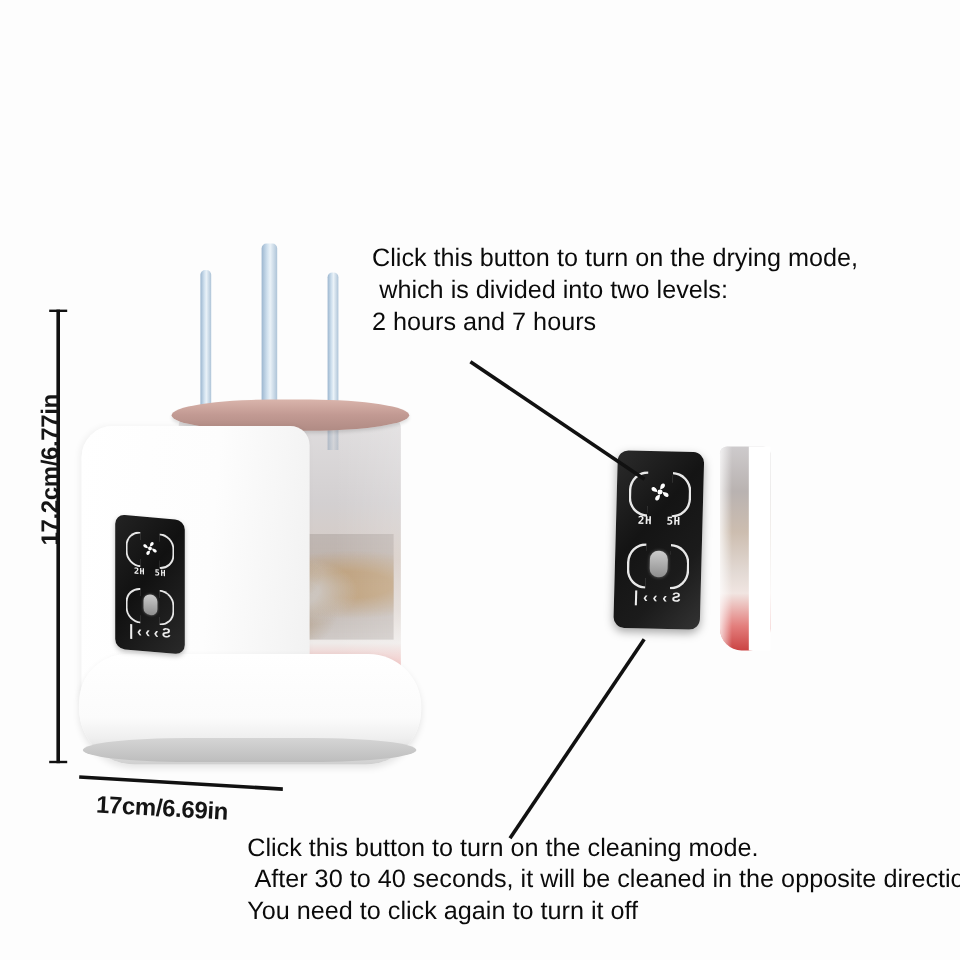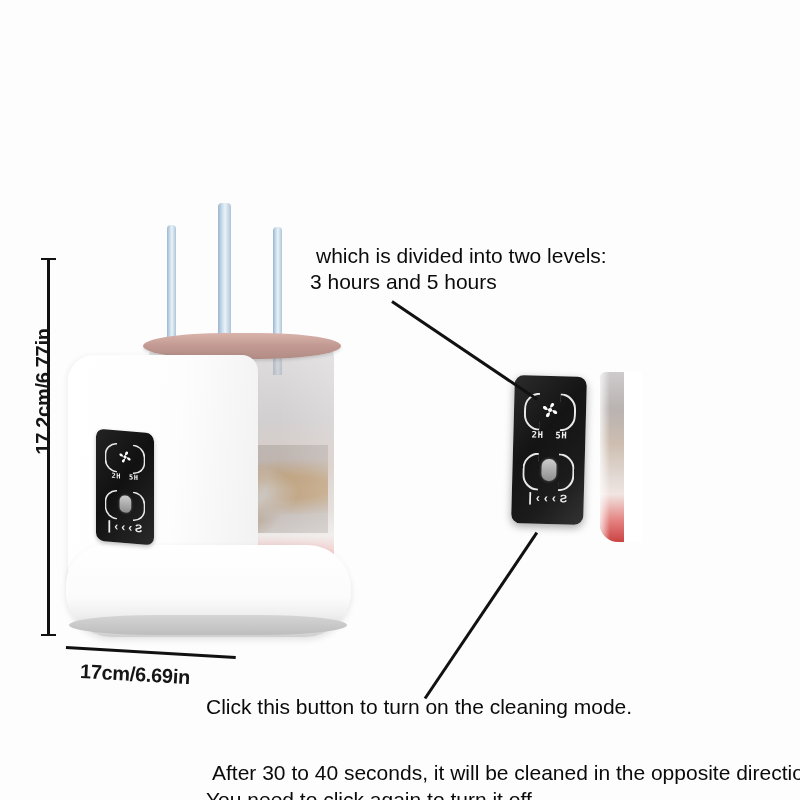--- a/index.html
+++ b/index.html
@@ -395,21 +395,21 @@
     position: absolute;
     color: #0b0b0b;
     font-size: 21px;
     line-height: 1.26;
     font-weight: 400;
     white-space: nowrap;
   }
   .note-top { left: 310px; top: 203px; }
   .note-bottom { left: 206px; top: 694px; }
   .note .line { display: block; }
-  .note .indent { padding-left: 6px; margin-top: 40px; }
+  .note .indent { padding-left: 6px; }
 </style>
 </head>
 <body>
 
 <div class="stage">
 
 
   <div class="dim-v-cap-top"></div>
   <div class="dim-v-line"></div>
   <div class="dim-v-cap-bot"></div>
@@ -513,22 +513,23 @@
 
   <div class="sliver">
     <div class="sliver-hi"></div>
   </div>
   <div class="sliver-mask" style="left:624px; top:372px;"></div>
 
   <div class="leader leader-top"></div>
   <div class="leader leader-bottom"></div>
 
   <div class="note note-top">
+    <span class="line">Click this button to turn on the drying mode,</span>
     <span class="line indent">which is divided into two levels:</span>
-    <span class="line">3 hours and 5 hours</span>
+    <span class="line">2 hours and 7 hours</span>
   </div>
 
   <div class="note note-bottom">
     <span class="line">Click this button to turn on the cleaning mode.</span>
     <span class="line indent">After 30 to 40 seconds, it will be cleaned in the opposite direction.</span>
     <span class="line">You need to click again to turn it off</span>
   </div>
 
 </div>
 

